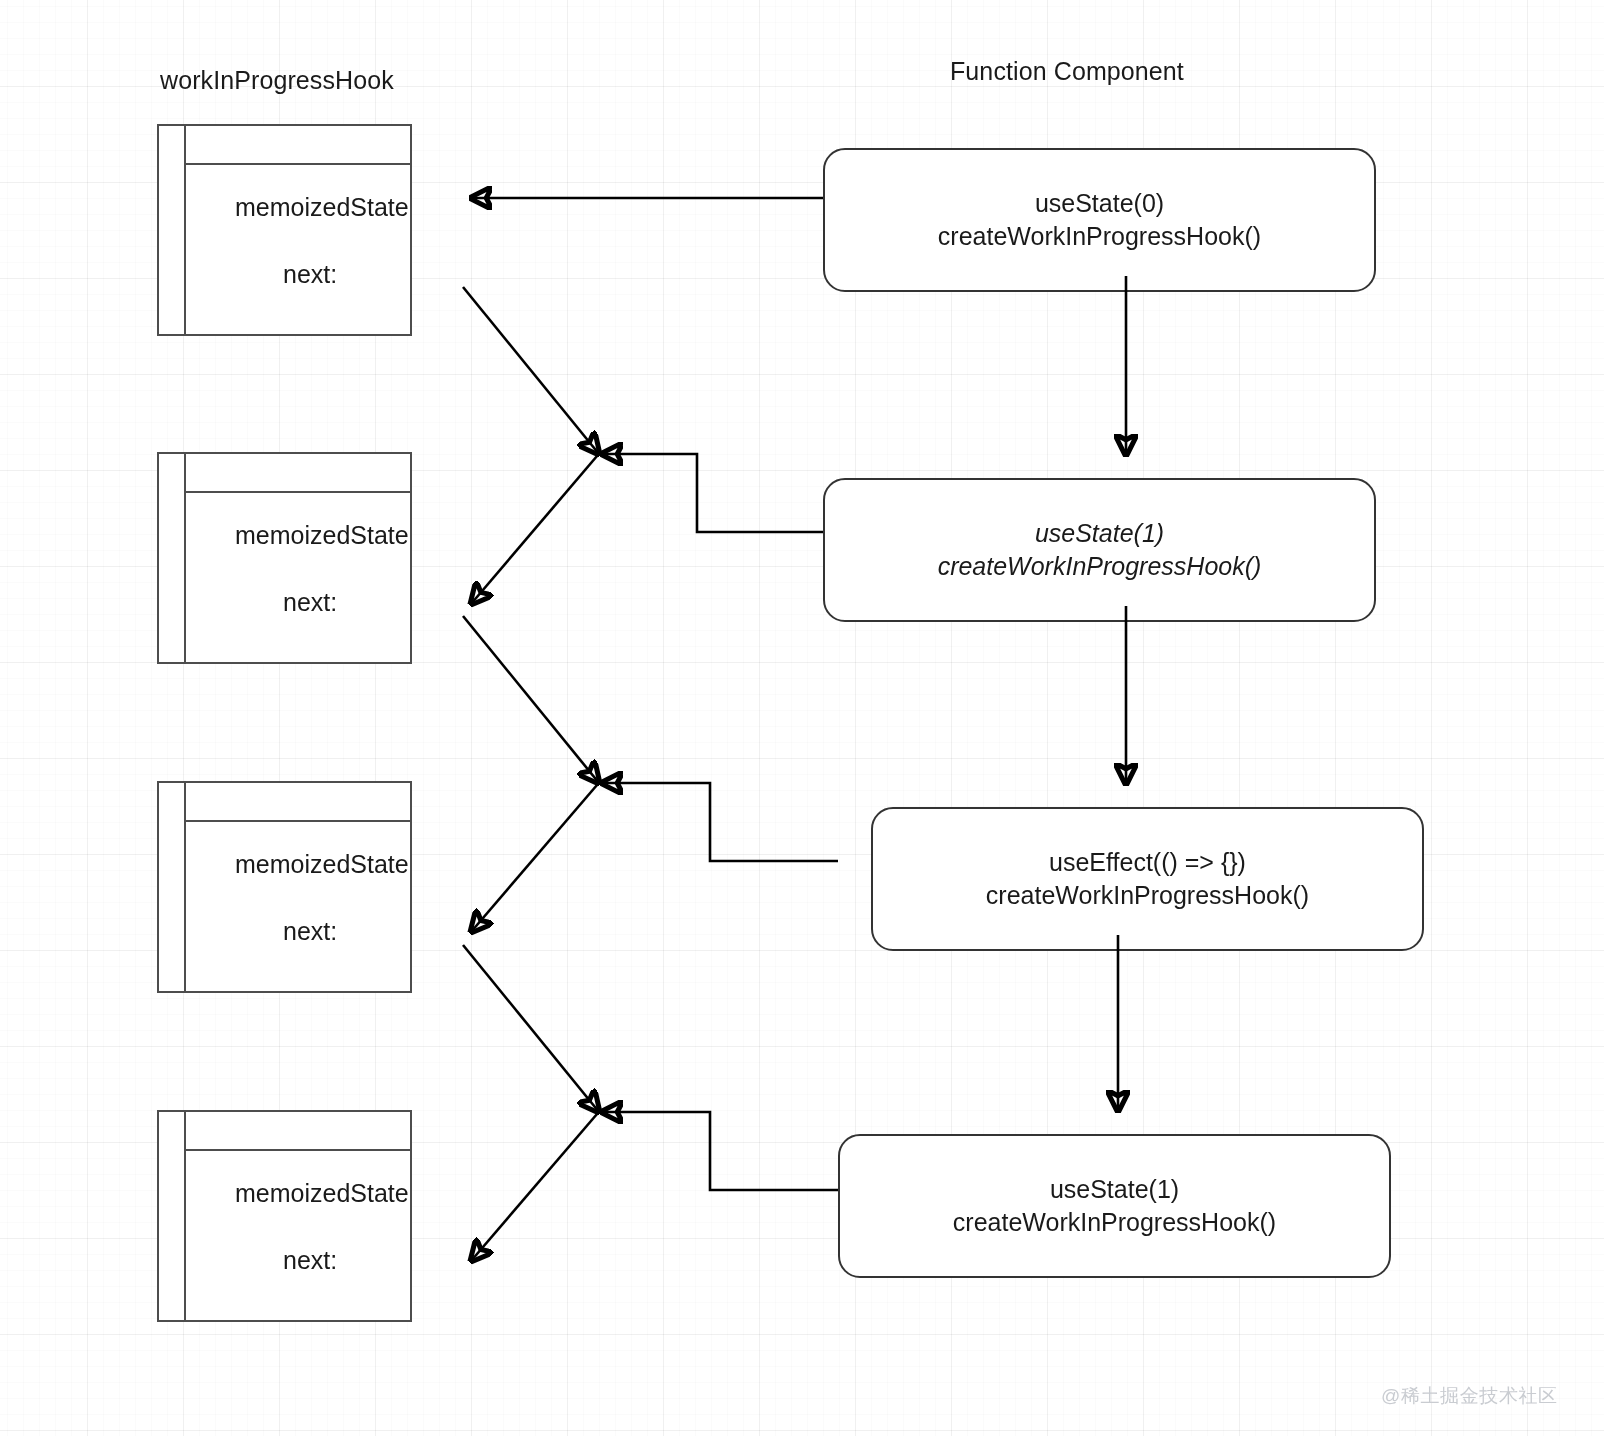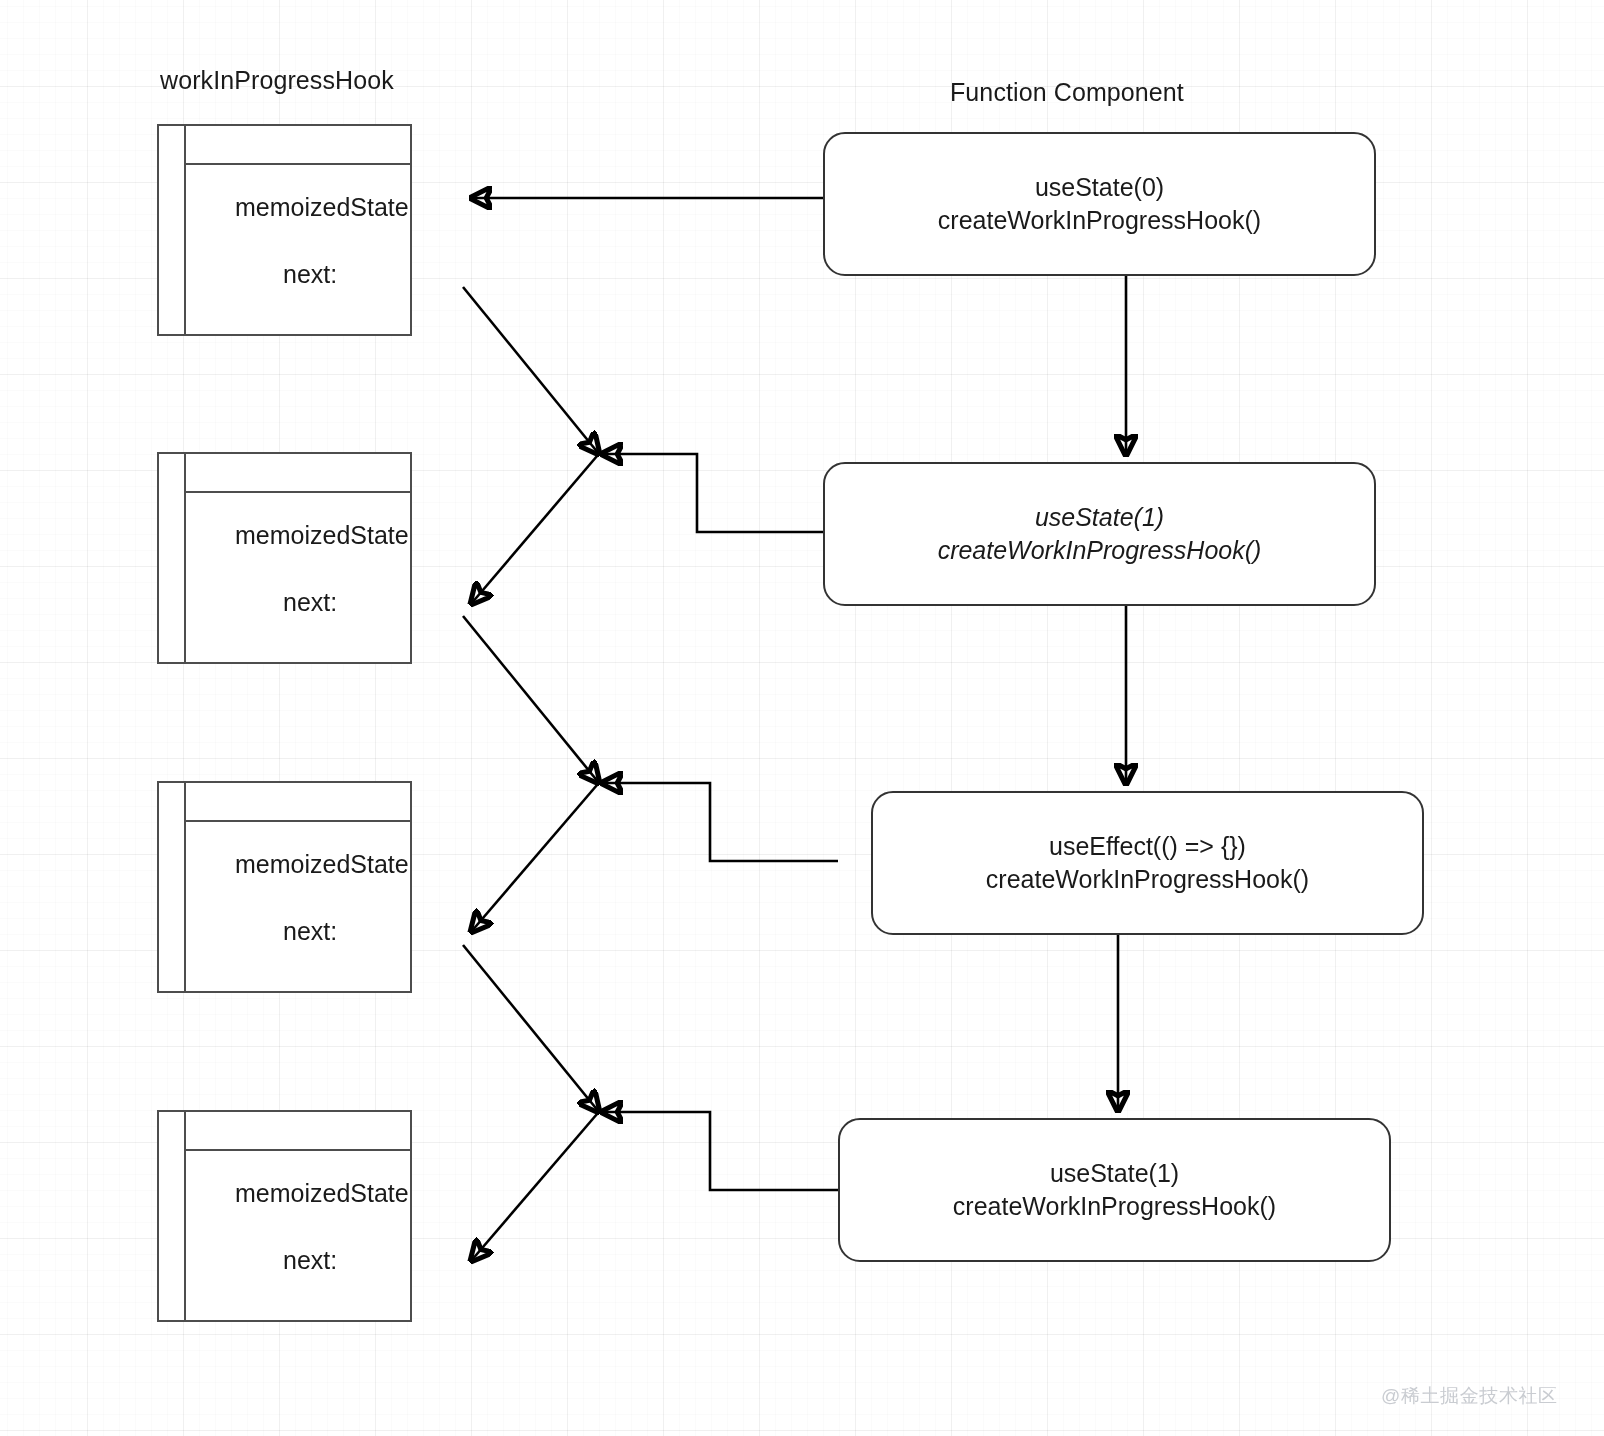--- a/index.html
+++ b/index.html
@@ -75,20 +75,21 @@
     width: 553px;
     height: 144px;
     border: 2.5px solid #333333;
     border-radius: 22px;
     background: #ffffff;
     display: flex;
     flex-direction: column;
     align-items: center;
     justify-content: center;
     text-align: center;
+    margin-top: 16px;
   }
   .fc-line {
     font-size: 25px;
     color: #1a1a1a;
     line-height: 1.33;
     white-space: nowrap;
   }
 
   
   #wires {
@@ -113,21 +114,21 @@
     white-space: nowrap;
     letter-spacing: 0.6px;
   }
 </style>
 </head>
 <body>
 
 <div id="canvas">
 
   <div class="col-title" style="left:160px; top:66px;">workInProgressHook</div>
-  <div class="col-title" style="left:950px; top:57px;margin-top:21px;">Function Component</div>
+  <div class="col-title" style="left:950px; top:57px;">Function Component</div>
 
   <div class="hook-box" style="left:157px; top:124px;">
     <div class="hook-gutter"></div>
     <div class="hook-header"></div>
     <div class="hook-body">
       <div class="hook-field">memoizedState</div>
       <div class="hook-field second">next:</div>
     </div>
   </div>
 

